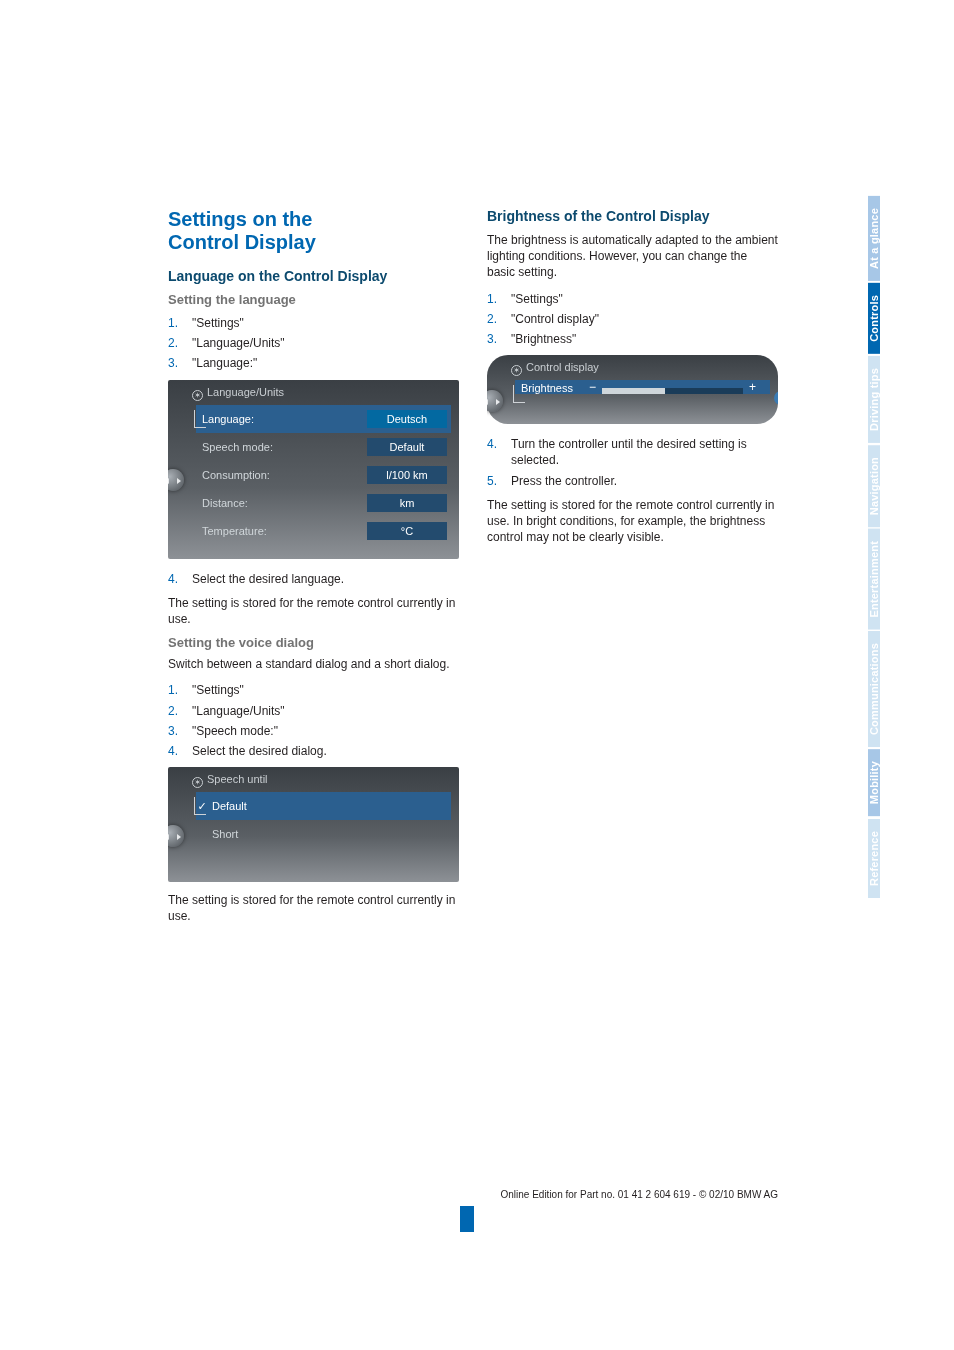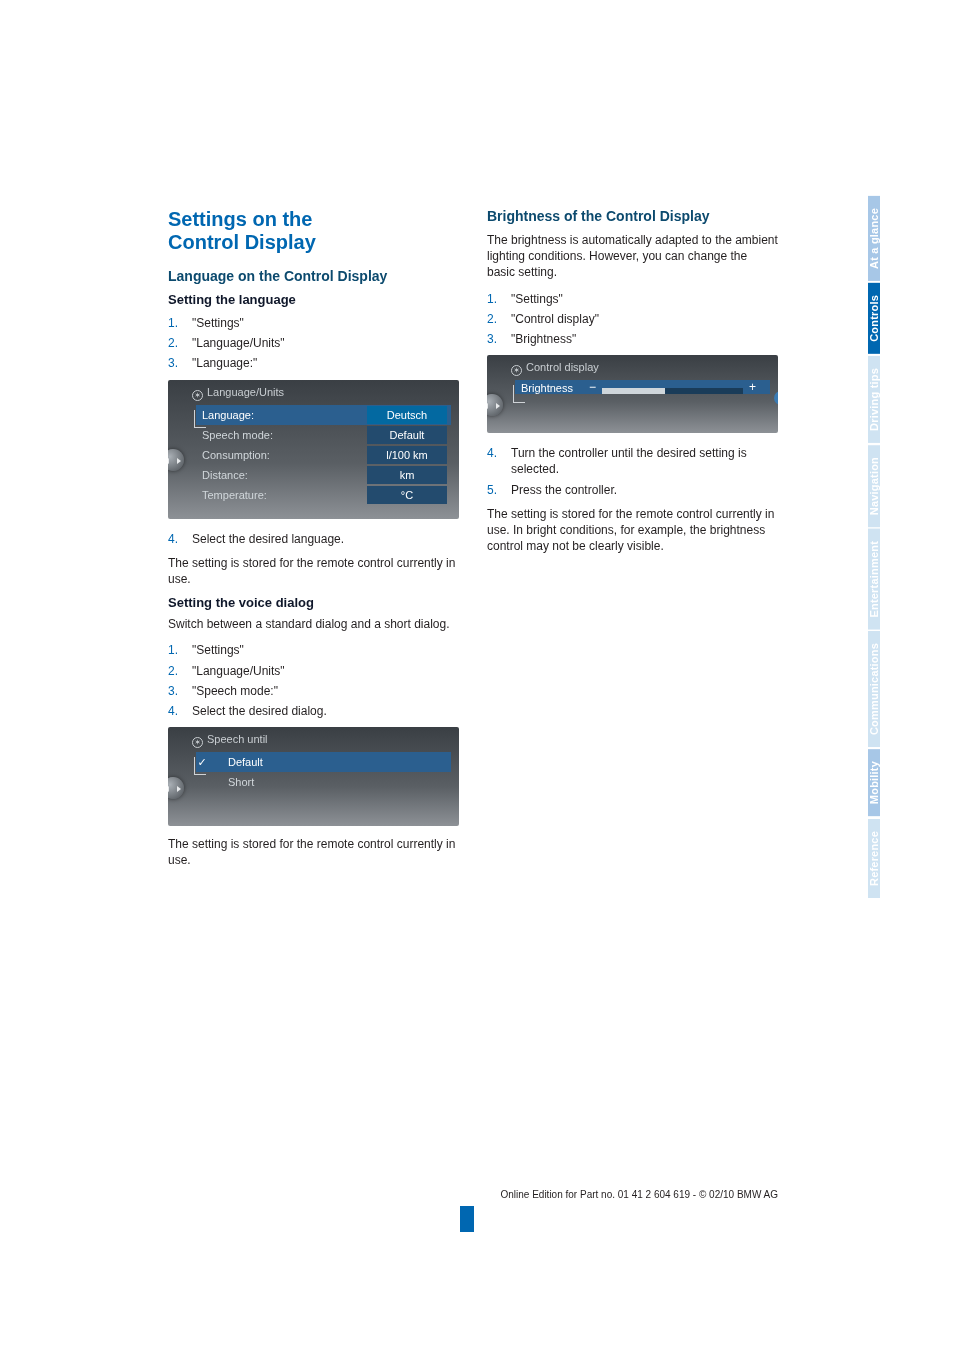--- a/index.html
+++ b/index.html
@@ -2,32 +2,32 @@
 <html><head>
 <meta charset="utf-8">
 <style>
   * { box-sizing: border-box; margin: 0; padding: 0; }
   html, body { width: 954px; height: 1350px; background: #fff; font-family: Arial, Helvetica, sans-serif; color: #231f20; }
   .page { position: relative; width: 954px; height: 1350px; }
   .content { position: absolute; left: 168px; top: 208px; width: 610px; display: flex; gap: 28px; }
   .col { width: 291px; }
   h1 { color: #0067b1; font-size: 20px; font-weight: bold; line-height: 1.15; margin-bottom: 14px; }
   h2 { color: #0c4a6e; font-size: 14px; font-weight: bold; margin-bottom: 8px; margin-top: 6px; }
-  h3 { color: #0f172a; font-size: 13px; font-weight: bold; margin-bottom: 6px; margin-top: 6px; }
+  h3 { color: #737373; font-size: 13px; font-weight: bold; margin-bottom: 6px; margin-top: 6px; }
   p  { font-size: 12px; line-height: 1.35; margin-bottom: 8px; }
   ol { list-style: none; counter-reset: step; margin-bottom: 6px; }
   ol li { font-size: 12px; line-height: 1.35; padding: 2px 0 2px 24px; position: relative; }
   ol li .num { position: absolute; left: 0; top: 2px; color: #0067b1; font-size: 12px; }
 
   
   .shot { width: 291px; border-radius: 2px; overflow: hidden; margin: 6px 0 10px 0; font-size: 11px; color: #e8eef2; }
   .shot-inner { position: relative; background: linear-gradient(180deg,#3a3f44 0%,#5a5f64 60%,#8d9196 100%); padding: 6px 8px 14px 28px; }
   .shot-title { color: #c9ced2; font-size: 11px; margin-bottom: 4px; margin-left: -4px; }
   .shot-title .ico { display:inline-block; width:11px; height:11px; border:1px solid #c9ced2; border-radius:50%; vertical-align:-2px; margin-right:4px; font-size:8px; text-align:center; line-height:9px; }
-  .shot-row { display:flex; align-items:center; height:20px;gap:16px; }
+  .shot-row { display:flex; align-items:center; height:28px; }
   .shot-row.sel { background:#2b5f8f; }
   .shot-row .lab { flex:1; padding-left:6px; color:#d0d6da; }
   .shot-row.sel .lab { color:#fff; }
   .shot-row .val { width:80px; text-align:center; background:#234b6e; color:#fff; height:18px; line-height:18px; margin:1px 4px 1px 0; }
   .shot-row.sel .val { background:#0369a1; }
   .shot-knob { position:absolute; left:-6px; top:50%; width:22px; height:22px; border-radius:50%; background:radial-gradient(circle at 35% 35%, #aab0b6, #4a4f54); box-shadow:0 0 4px rgba(0,0,0,.5); }
   .shot-knob::before,.shot-knob::after{content:"";position:absolute;top:9px;width:0;height:0;border-top:3px solid transparent;border-bottom:3px solid transparent;}
   .shot-knob::before{left:3px;border-right:4px solid #e8eaec;}
   .shot-knob::after{right:3px;border-left:4px solid #e8eaec;}
   .shot-tick{position:absolute;left:26px;top:30px;width:12px;height:18px;border-left:1px solid #cfd3d7;border-bottom:1px solid #cfd3d7;}
@@ -155,21 +155,21 @@
     <div class="col">
       <h2 style="margin-top:0">Brightness of the Control Display</h2>
       <p>The brightness is automatically adapted to the ambient lighting conditions. However, you can change the basic setting.</p>
       <ol>
         <li><span class="num">1.</span><span>"Settings"</span></li>
         <li><span class="num">2.</span><span>"Control display"</span></li>
         <li><span class="num">3.</span><span>"Brightness"</span></li>
       </ol>
 
       <div class="shot">
-        <div class="shot-inner" style="padding-bottom:39px;">
+        <div class="shot-inner" style="padding-bottom:30px;border-radius:21px;">
           <div class="shot-knob"></div>
           <div class="shot-tick"></div>
           <div class="ok-badge">OK</div>
           <div class="shot-title"><span class="ico">✶</span><span>Control display</span></div>
           <div class="bri-row">
             <span class="lab">Brightness</span>
             <span class="minus">−</span>
             <span class="bri-bar">
                 <span class="fill"></span>
               </span>

